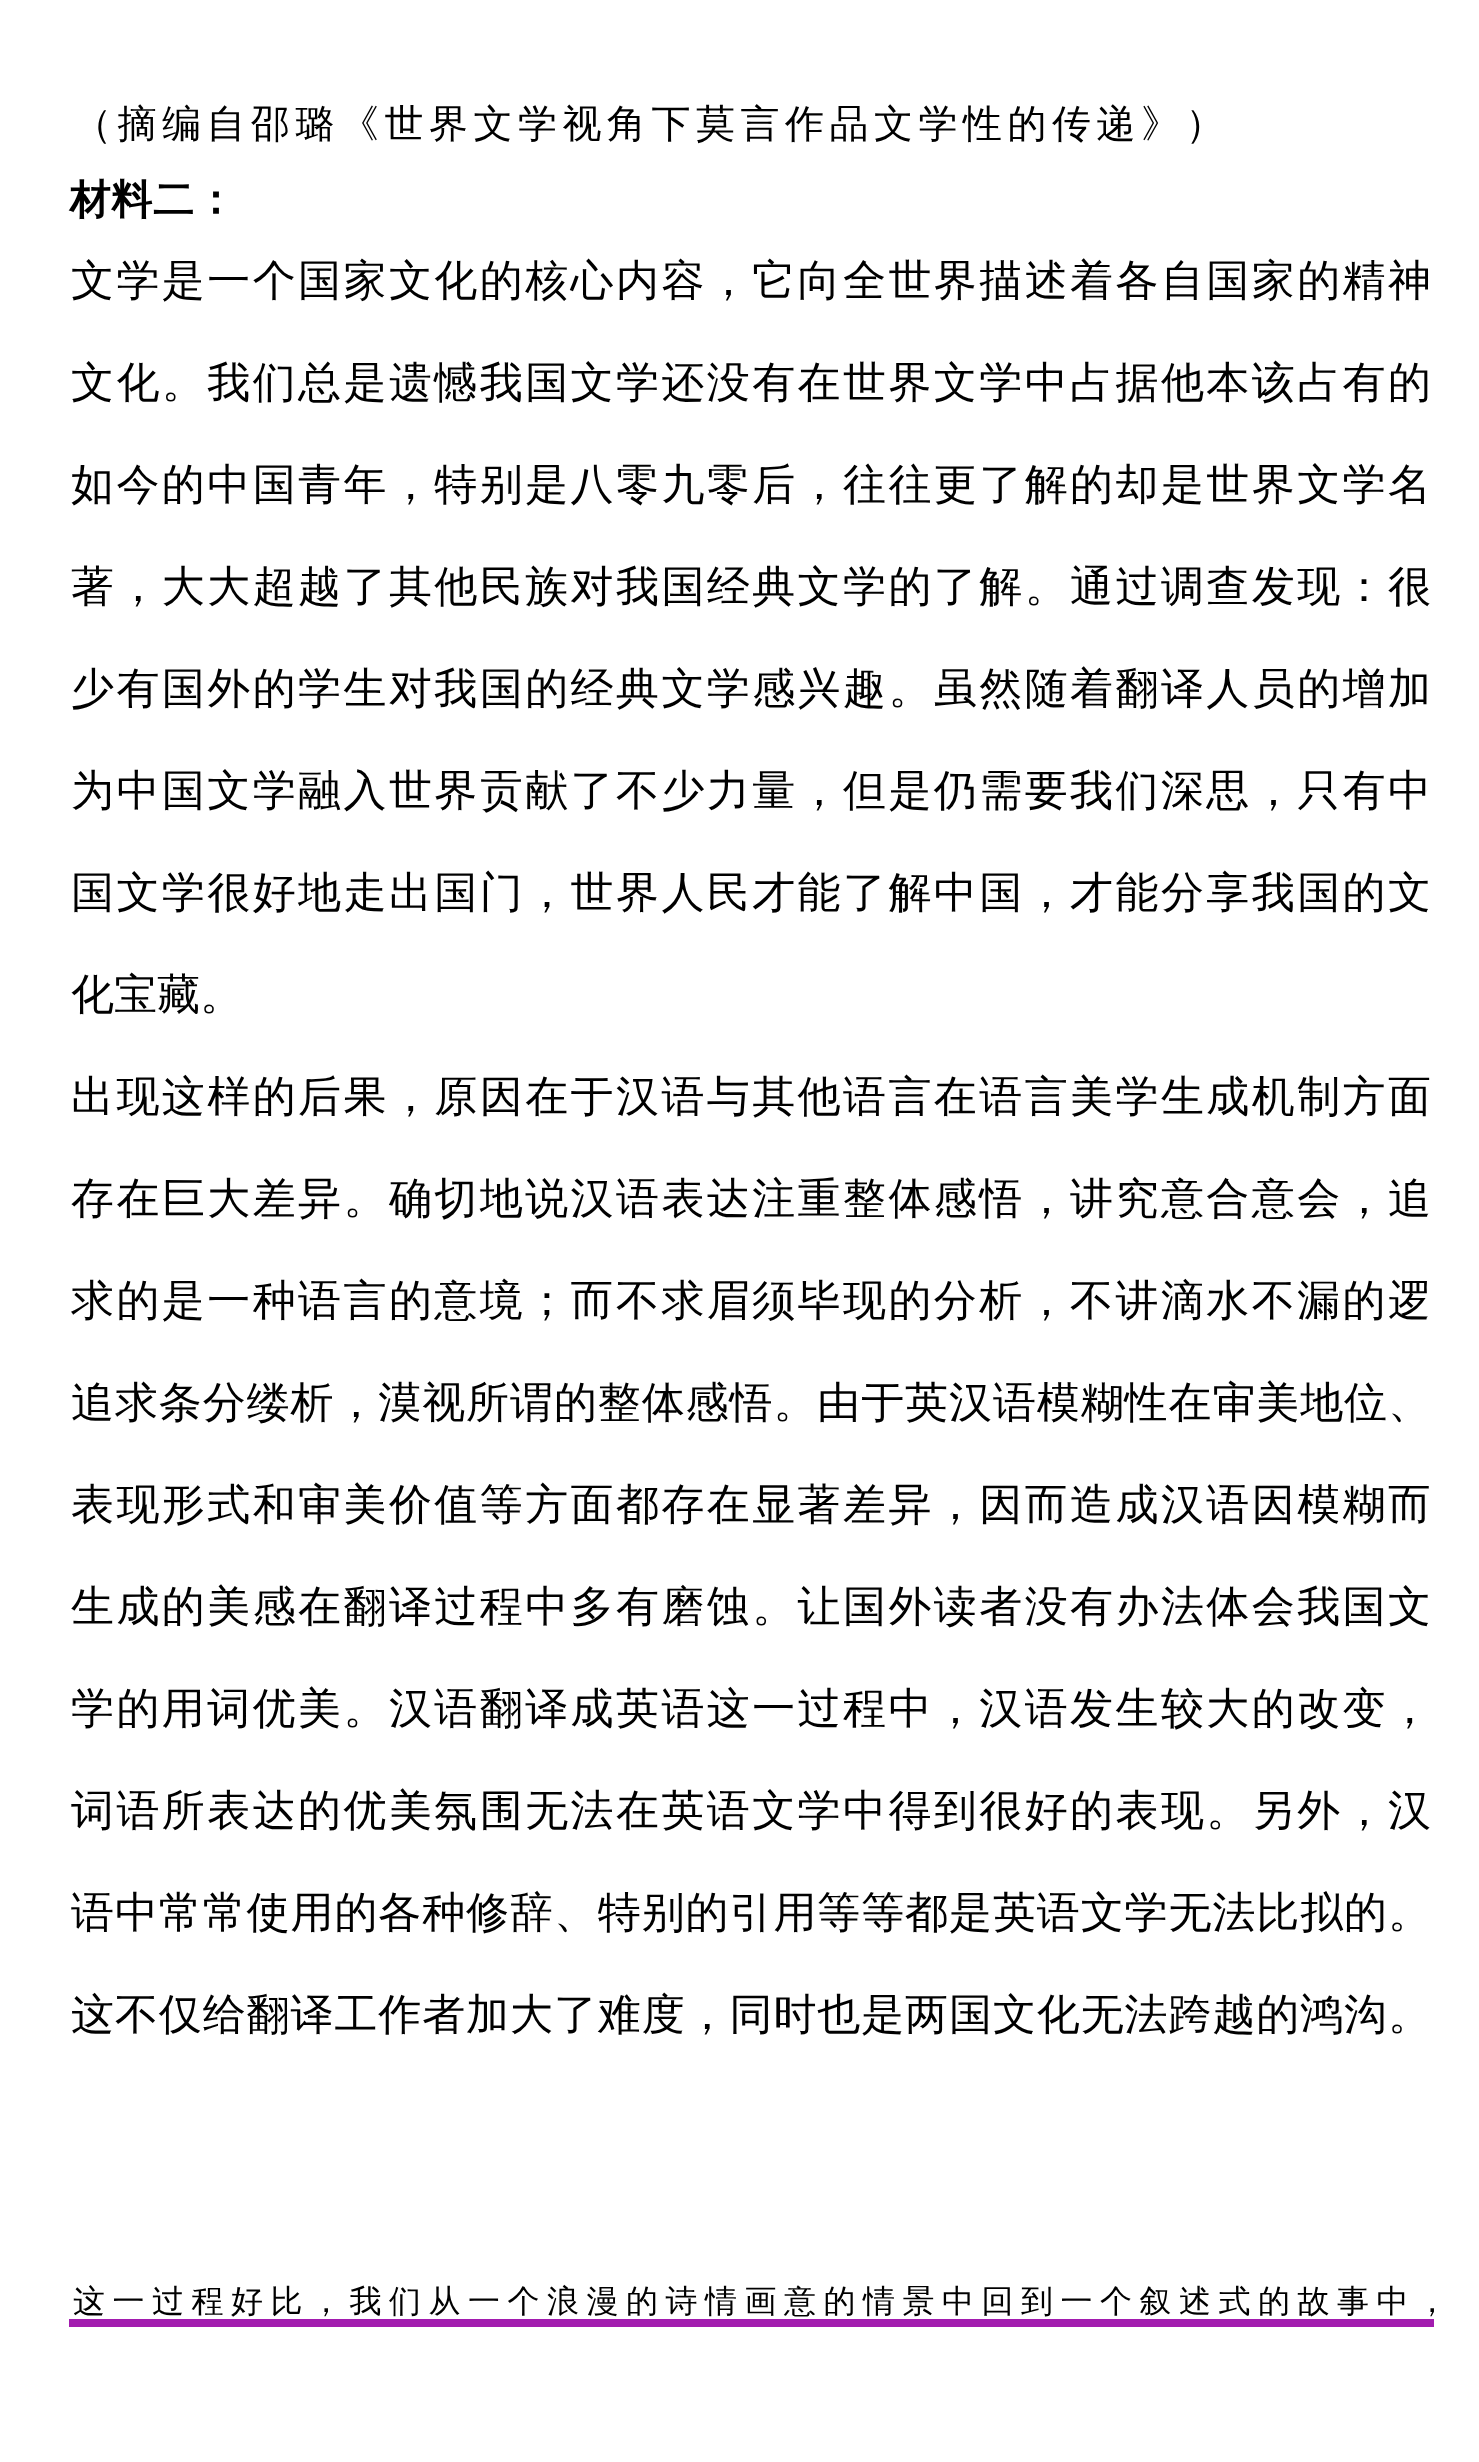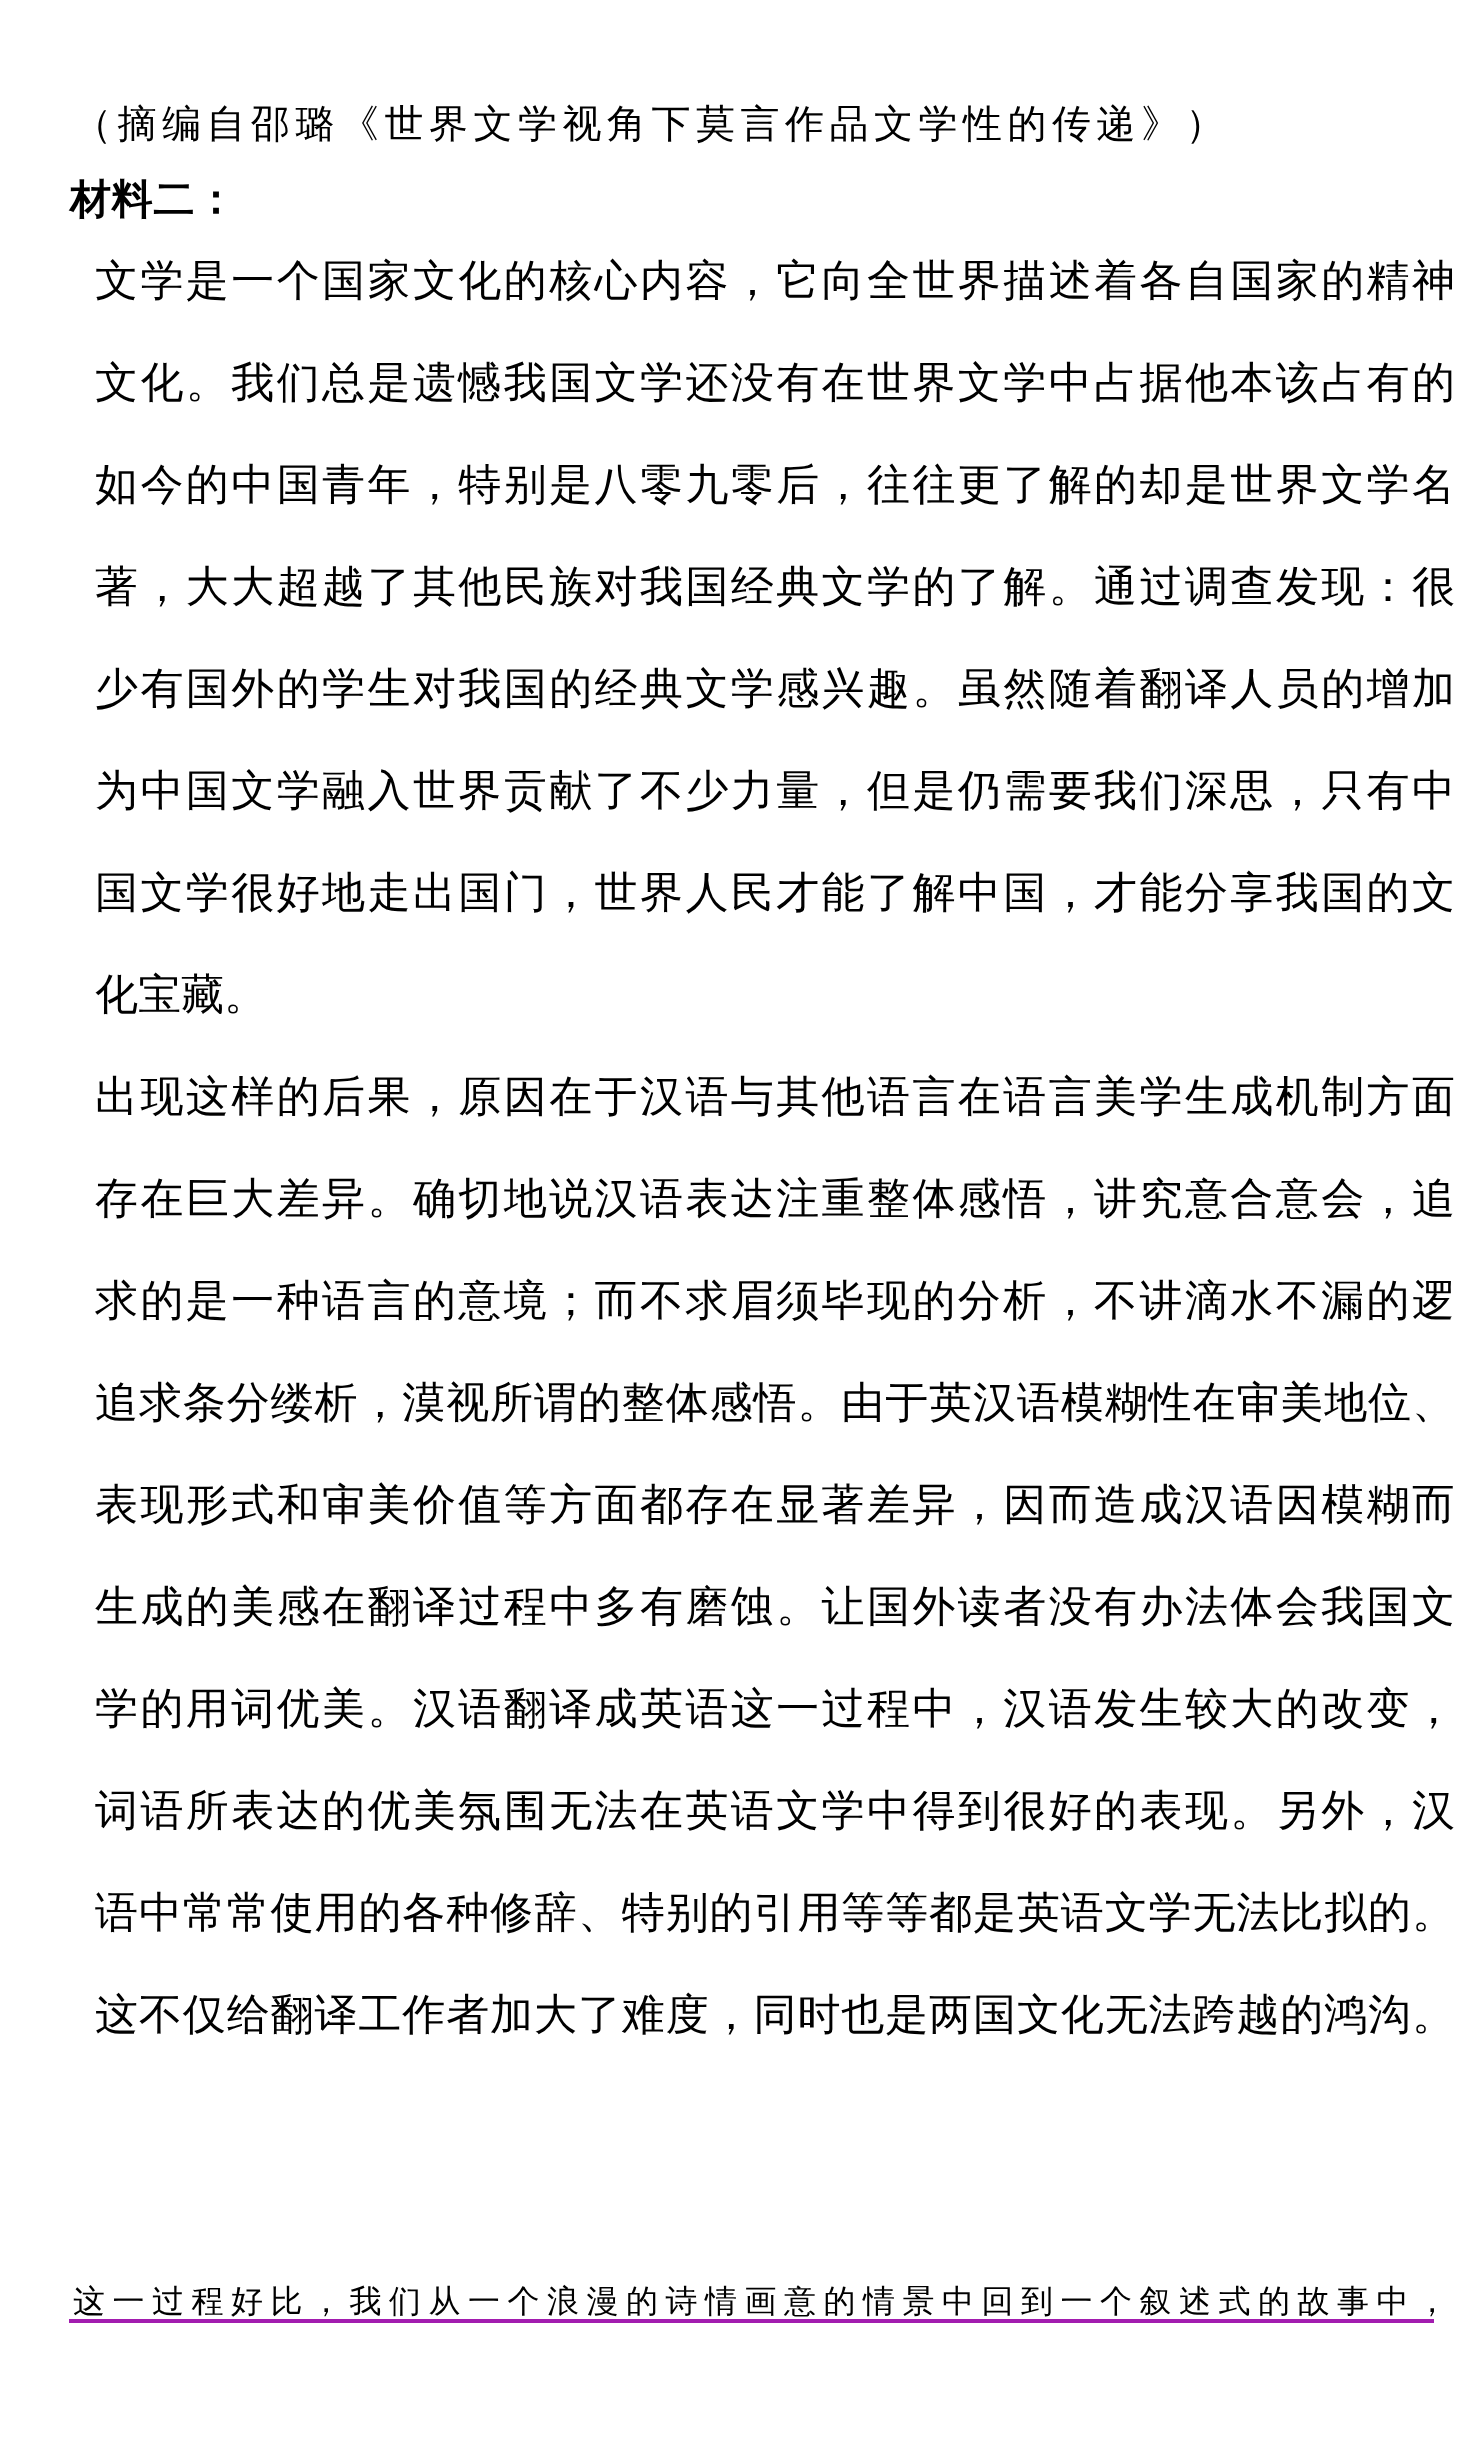--- a/index.html
+++ b/index.html
@@ -45,35 +45,34 @@
       font-family: "DejaVu Sans", "Liberation Sans", sans-serif;
       font-size: 43px;
     }
     .line {
       display: block;
       height: 102px;
       line-height: 102px;
       width: 1360px;
       text-align: left;
       overflow: visible;
-      margin-left: 24px;
     }
     .line.full {
       text-align: justify;
       text-align-last: justify;
       text-justify: inter-character;
     }
     .trailing {
       position: absolute;
       left: 69px;
       top: 2284px;
       width: 1365px;
       height: 35px;
       line-height: 35px;
-      border-bottom: 4px solid #a21caf;
+      border-bottom: 8px solid #a21caf;
       font-family: "DejaVu Serif", "Liberation Serif", serif;
       font-size: 32px;
       letter-spacing: 7.5px;
       white-space: nowrap;
       overflow: visible;
     }
     .trailing span {
       padding-left: 4px;
     }
   </style>

